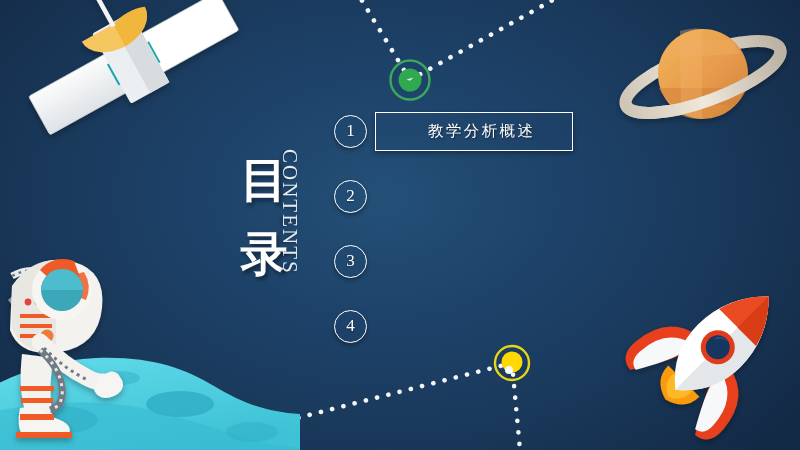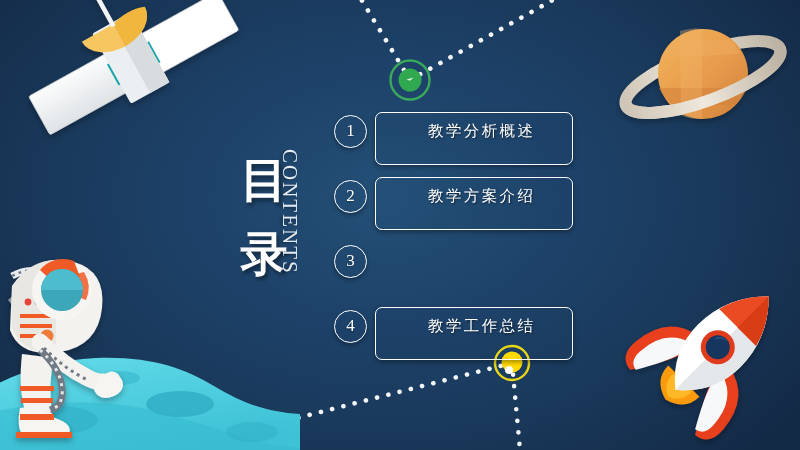--- a/index.html
+++ b/index.html
@@ -59,23 +59,23 @@
     color:#ffffff;
     font-family:"Liberation Serif",serif;
     font-size:17px;
     line-height:30px;
     text-align:center;
     box-shadow:0 2px 4px rgba(0,0,0,.35);
     text-shadow:0 1px 2px rgba(0,0,0,.4);
   }
   .menu-box{
     position:absolute;left:41px;top:0px;
-    width:198px;height:53px;
+    width:198px;height:39px;
     border:1.6px solid #ffffff;
-    border-radius:7px;
+    border-radius:0;
     box-sizing:border-box;
     box-shadow:0 2px 5px rgba(0,0,0,.38);
     padding-left:13px;
   }
   .menu-label{
     display:block;width:100%;
     color:#ffffff;
     font-family:"DejaVu Serif",serif;
     font-size:15.5px;
     line-height:36px;
@@ -270,30 +270,24 @@
 
     <div class="menu-row">
       <div class="num-circle">1</div>
       <div class="menu-box">
         <span class="menu-label">教学分析概述</span>
       </div>
     </div>
 
     <div class="menu-row">
       <div class="num-circle">2</div>
-      <div class="menu-box">
-        <span class="menu-label">教学方案介绍</span>
-      </div>
     </div>
 
     <div class="menu-row">
       <div class="num-circle">3</div>
     </div>
 
     <div class="menu-row">
       <div class="num-circle">4</div>
-      <div class="menu-box">
-        <span class="menu-label">教学工作总结</span>
-      </div>
     </div>
 
   </div>
 </div>
 
 </body></html>

